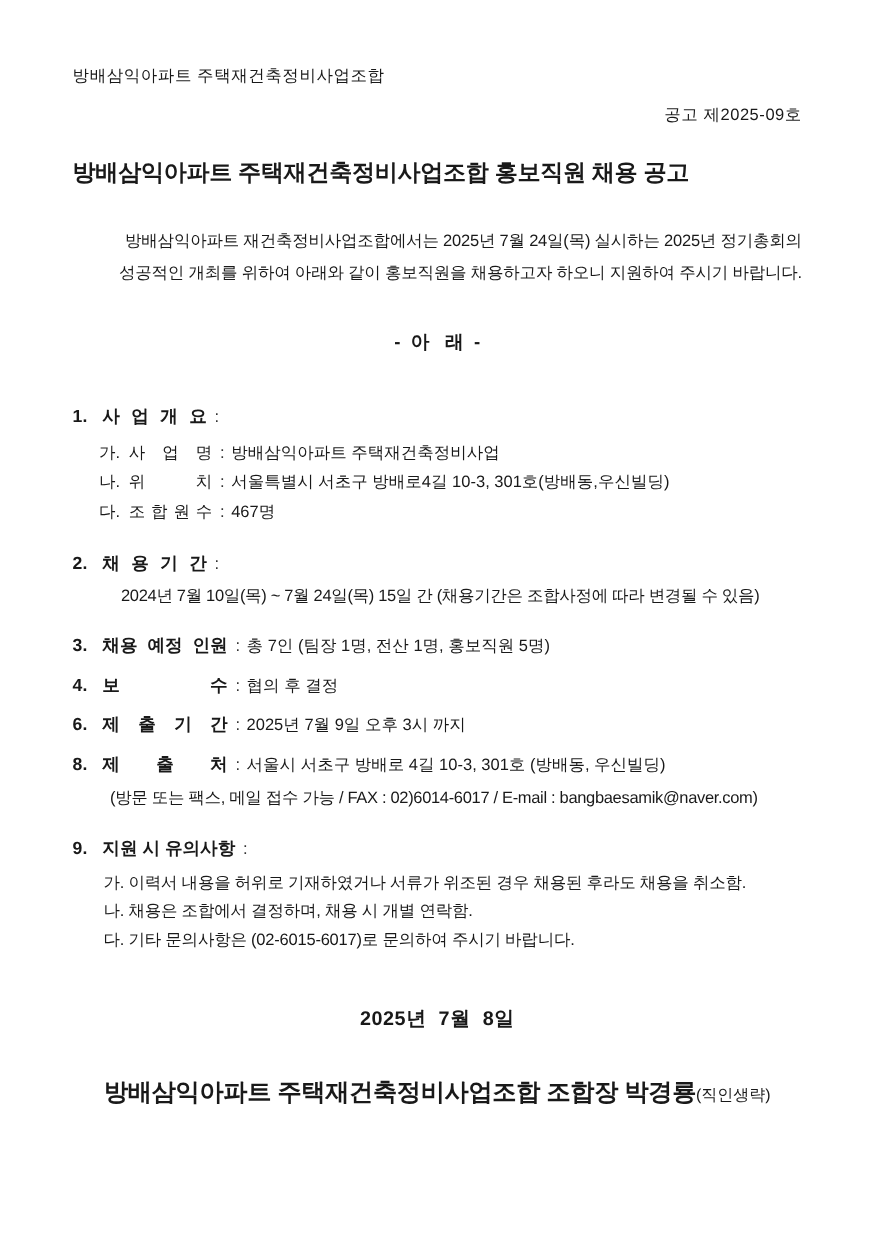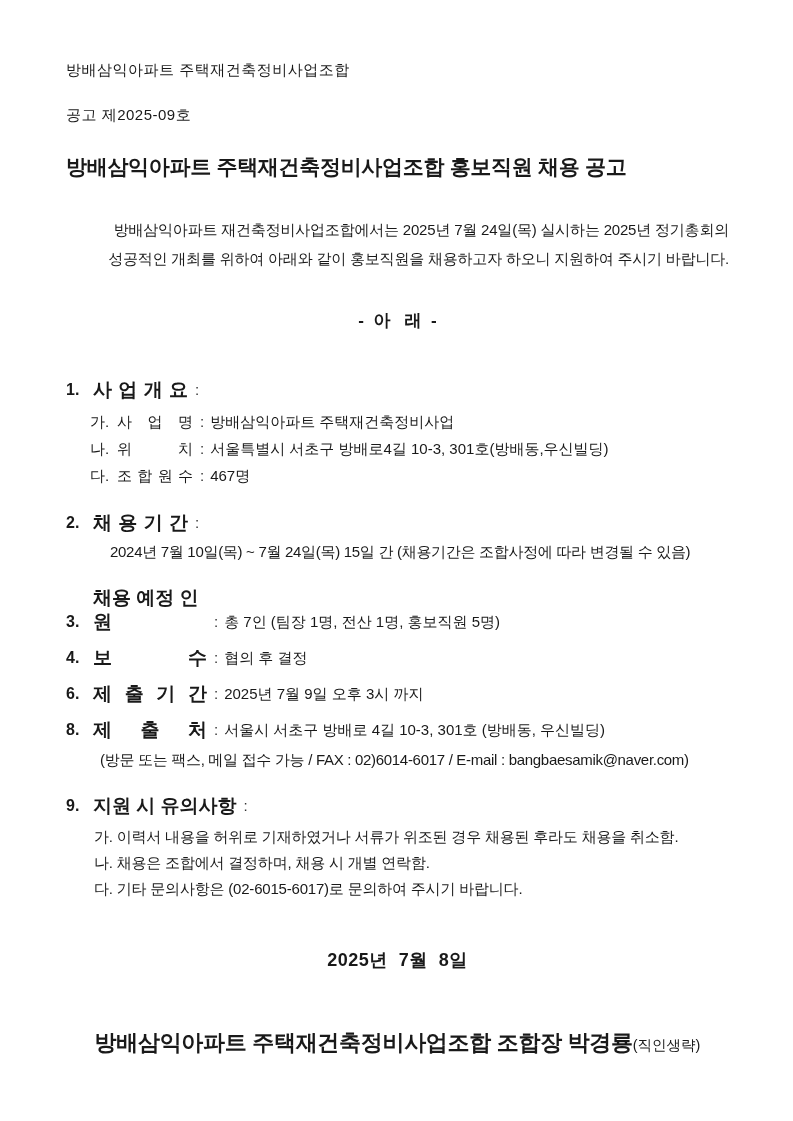--- a/index.html
+++ b/index.html
@@ -8,21 +8,21 @@
     width: 793px;
     height: 1121px;
     margin: 0 auto;
     font-family: "Liberation Sans", "DejaVu Sans", sans-serif;
     color: #191919;
     overflow: hidden;
   }
   .page { padding: 60px 64px 0 66px; }
 
   .org-line   { font-size: 15px; line-height: 20px; letter-spacing: 0.5px; }
-  .notice-line{ font-size: 15px; line-height: 20px; margin-top: 25px; letter-spacing: 0.5px; }
+  .notice-line{ font-size: 15px; line-height: 20px; margin-top: 15px; letter-spacing: 0.5px; text-align: right; }
 
   .doc-title {
     margin-top: 28px;
     font-size: 21px;
     font-weight: bold;
     text-align: left;
     letter-spacing: -0.3px;
     white-space: nowrap;
   }
 
@@ -44,21 +44,21 @@
   .sec.gap    { margin-top: 12px; }
 
   .num {
     display: inline-block;
     width: 27px;
     font-size: 16px;
     font-weight: bold;
   }
   .hlabel {
     display: inline-block;
-    font-size: 19px;
+    font-size: 16px;
     font-weight: bold;
     text-align-last: justify;
     vertical-align: bottom;
   }
   .w95  { width: 95px; }
   .w114 { width: 114px; }
   .hlabel.natural { width: auto; text-align-last: auto; }
   .colon { display: inline-block; margin: 0 6px 0 7px; color: #333; }
 
   .subitems { margin-top: 6px; }
@@ -79,21 +79,21 @@
   .doc-date {
     margin-top: 46px;
     font-size: 18px;
     font-weight: bold;
     text-align: center;
     white-space: pre-wrap;
     letter-spacing: 0.5px;
   }
 
   .signature {
-    margin-top: 56px;
+    margin-top: 40px;
     text-align: center;
     white-space: nowrap;
   }
   .sig-main   { font-size: 22px; font-weight: bold; letter-spacing: -0.3px; }
   .sig-suffix { font-size: 14.5px; font-weight: normal; }
 </style>
 </head>
 <body>
 
 <div class="page">

